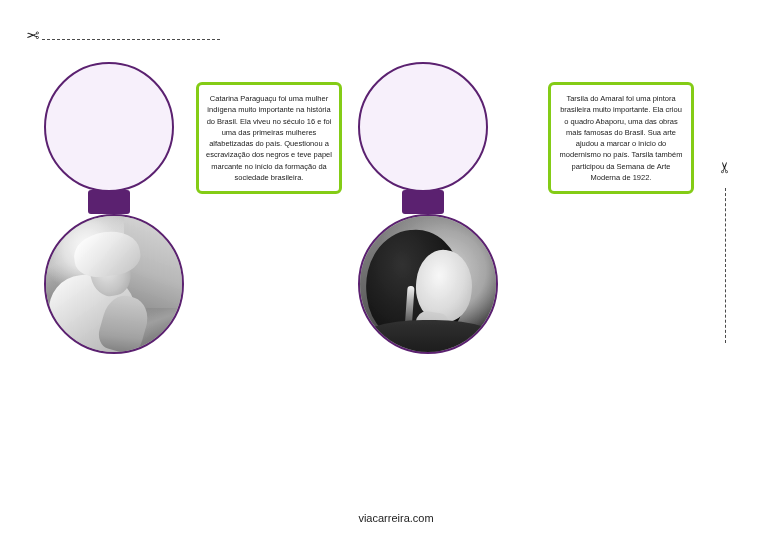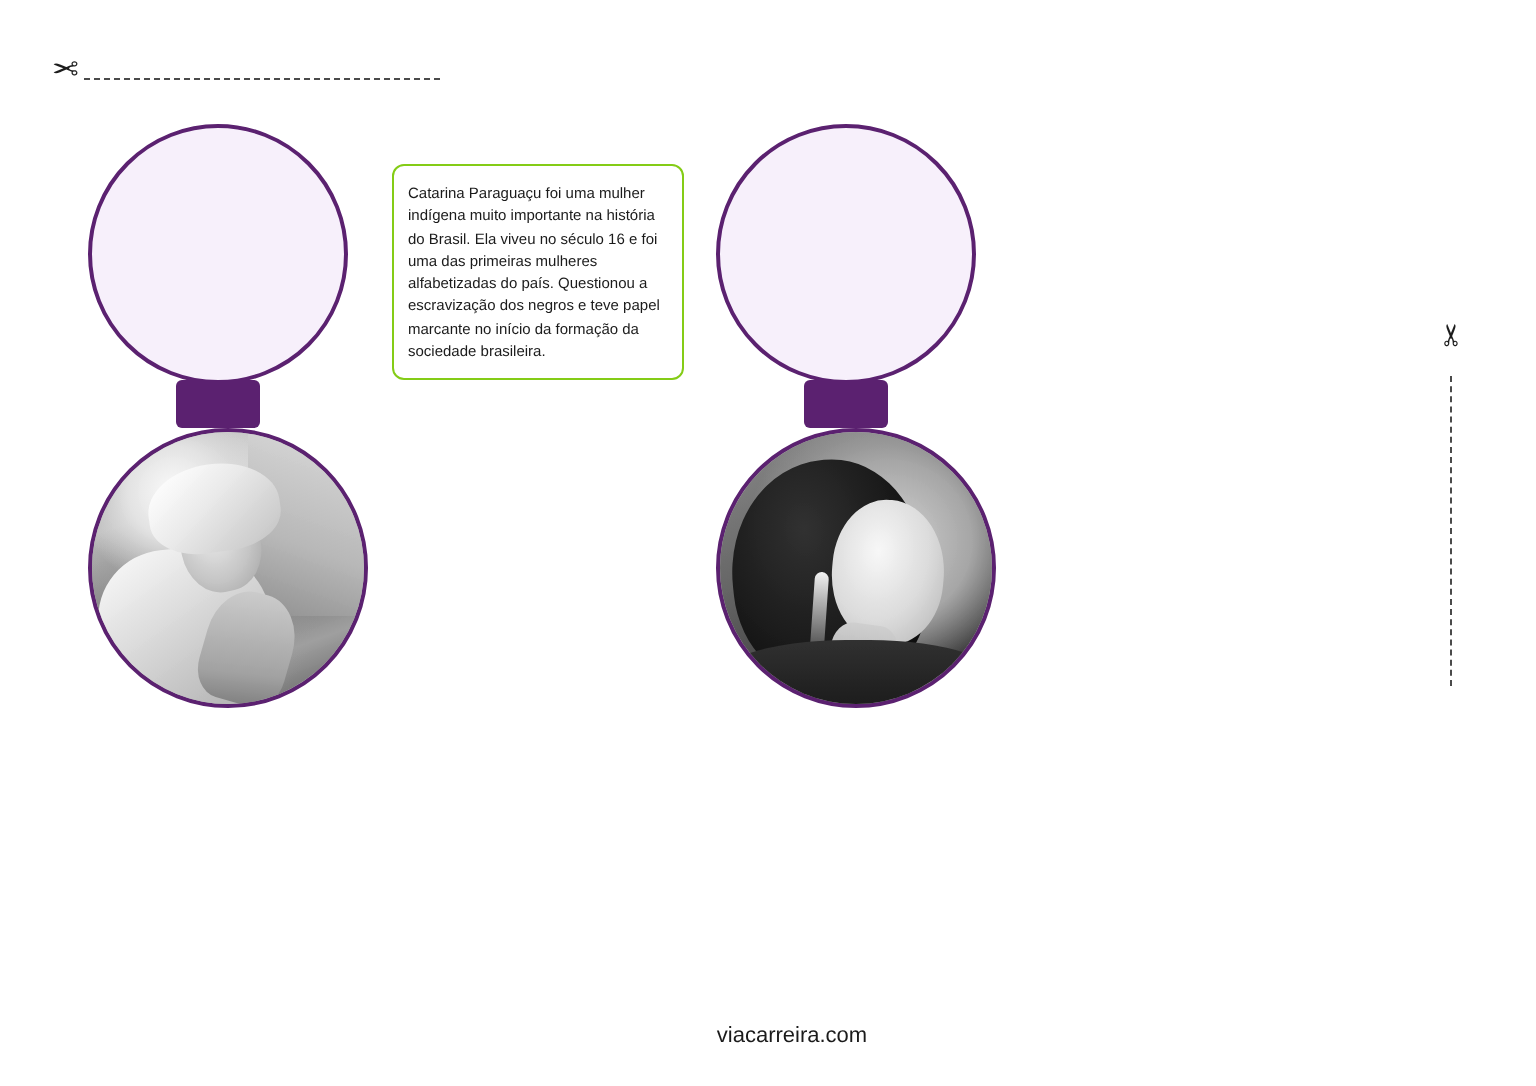--- a/index.html
+++ b/index.html
@@ -214,26 +214,26 @@
     width: 150px;
     height: 50px;
     background: linear-gradient(180deg, #3b3936 0%, #1e1d1c 100%);
     border-radius: 46% 46% 0 0;
   }
 
   
   .text-box {
     position: absolute;
     width: 146px;
-    border: 1px solid #84cc16;
+    border: 3px solid #84cc16;
     border-radius: 6px;
     background: #ffffff;
     padding: 8px 7px;
     box-sizing: border-box;
-    text-align: left;
+    text-align: center;
     font-size: 7.5px;
     line-height: 1.5;
     color: #1b1b1b;
   }
   .text-box-1 { left: 196px; top: 82px; }
   .text-box-2 { left: 548px; top: 82px; }
 
   
   .footer {
     position: absolute;
@@ -280,16 +280,17 @@
       <div class="portrait-2">
         <div class="p2-hair"></div>
         <div class="p2-face"></div>
         <div class="p2-neck"></div>
         <div class="p2-earring"></div>
         <div class="p2-shoulder"></div>
       </div>
     </div>
   </div>
 
+  <div class="text-box text-box-2">Tarsila do Amaral foi uma pintora brasileira muito importante. Ela criou o quadro Abaporu, uma das obras mais famosas do Brasil. Sua arte ajudou a marcar o início do modernismo no país. Tarsila também participou da Semana de Arte Moderna de 1922.</div>
 
   <div class="footer">viacarreira.com</div>
 
 </div>
 
 </body></html>

